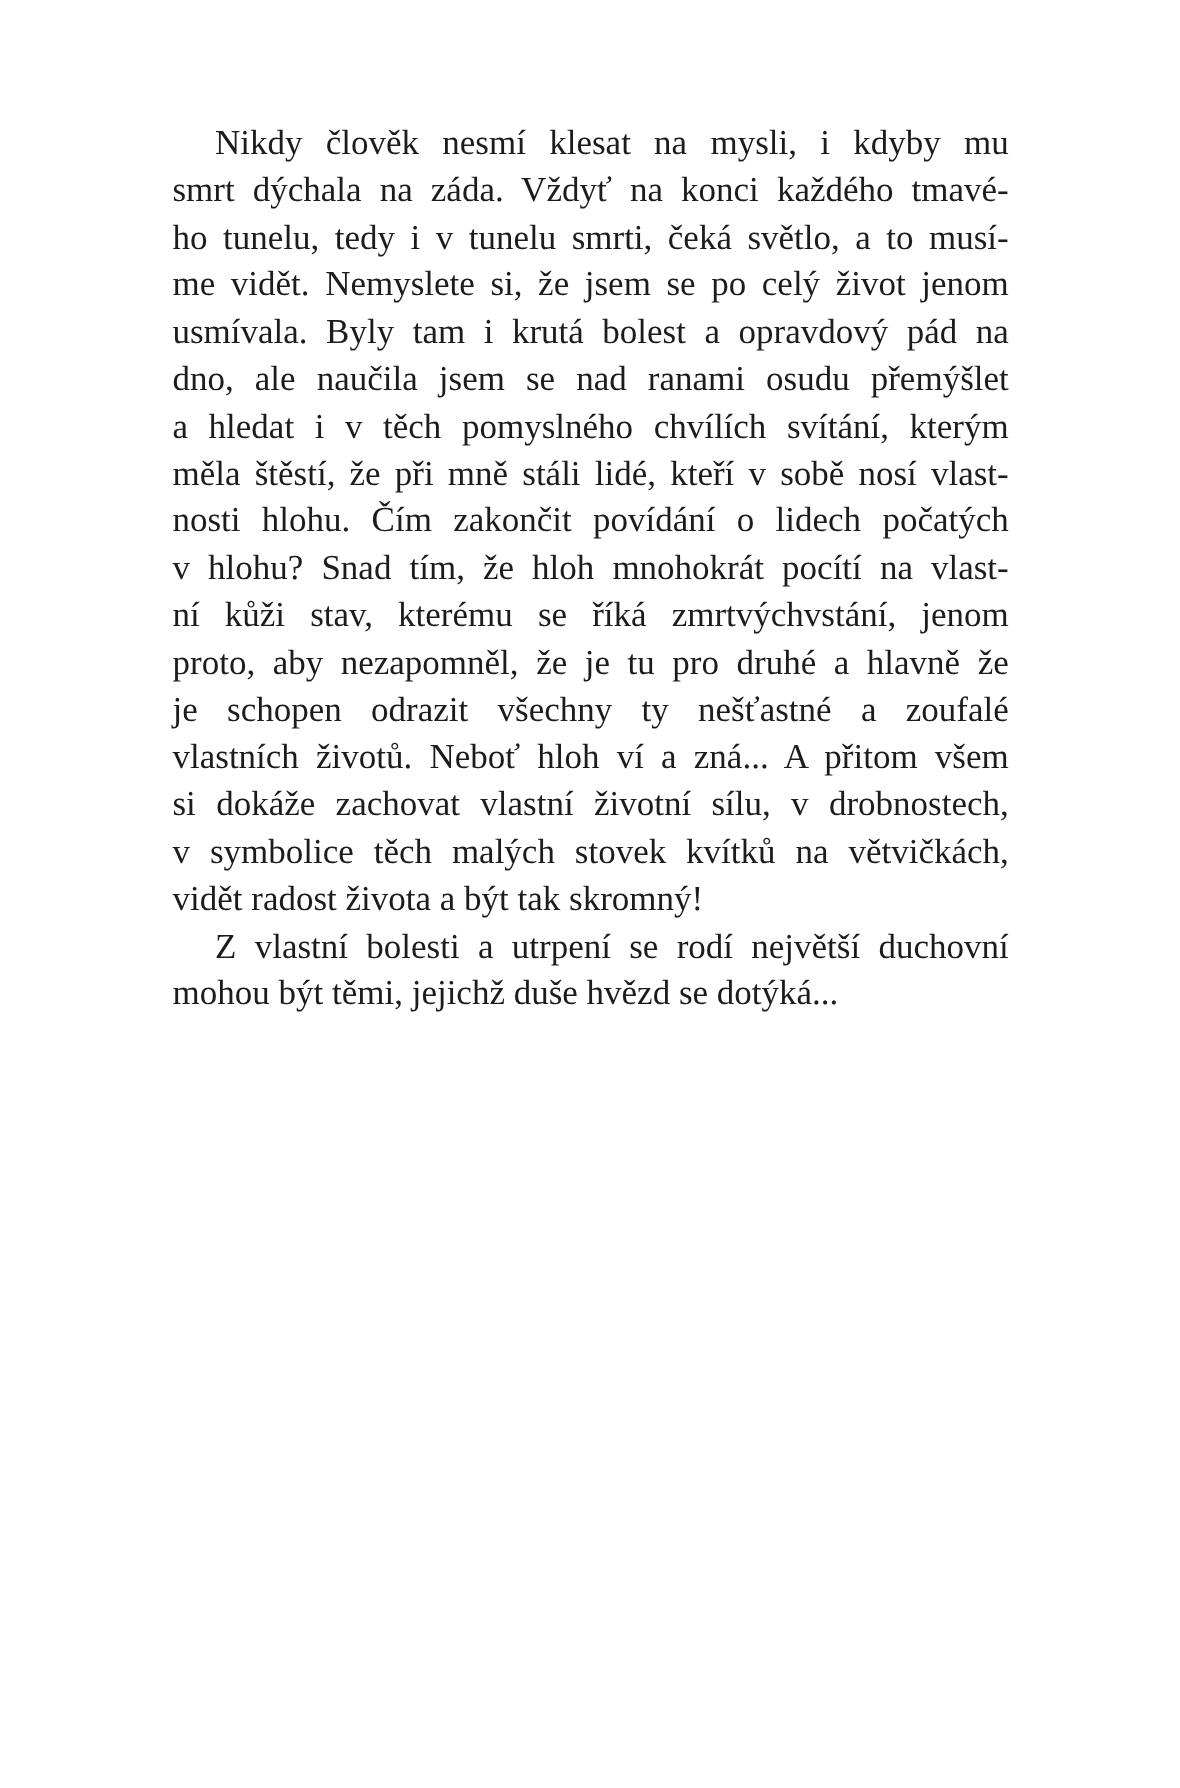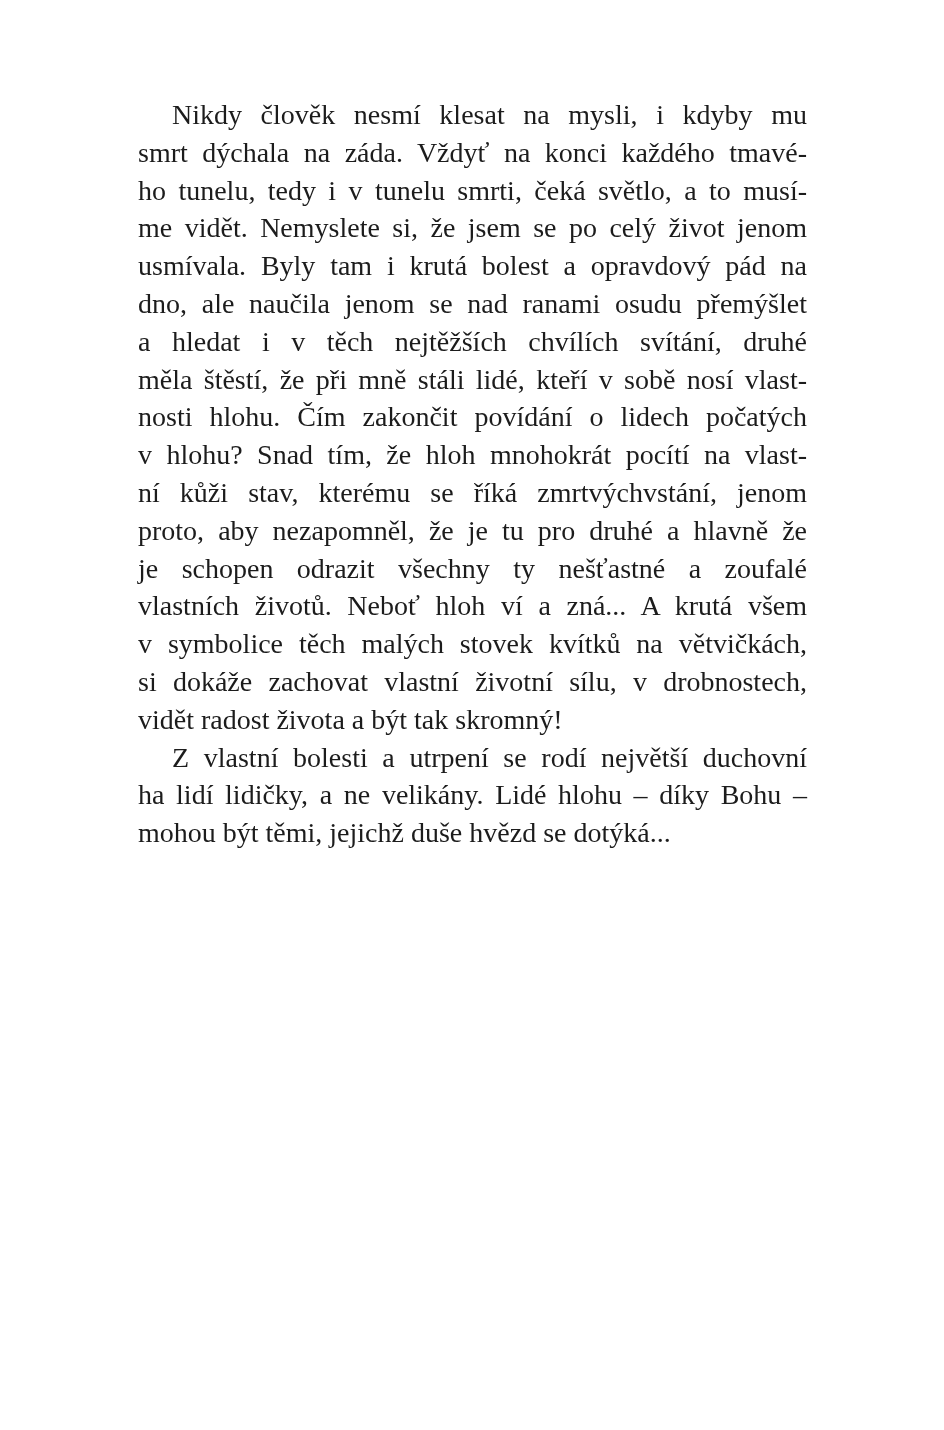--- a/index.html
+++ b/index.html
@@ -53,32 +53,31 @@
 <body>
 
 <div class="page">
   <div class="text-block">
     <p class="para">
       <span class="line indent">Nikdy člověk nesmí klesat na mysli, i kdyby mu</span>
       <span class="line">smrt dýchala na záda. Vždyť na konci každého tmavé-</span>
       <span class="line">ho tunelu, tedy i v tunelu smrti, čeká světlo, a to musí-</span>
       <span class="line">me vidět. Nemyslete si, že jsem se po celý život jenom</span>
       <span class="line">usmívala. Byly tam i krutá bolest a opravdový pád na</span>
-      <span class="line">dno, ale naučila jenom se nad ranami osudu přemýšlet</span>
-      <span class="line">a hledat i v těch nejtěžších chvílích svítání, druhé</span>
+      <span class="line">dno, ale naučila jsem se nad ranami osudu přemýšlet</span>
+      <span class="line">a hledat i v těch pomyslného chvílích svítání, kterým</span>
       <span class="line">měla štěstí, že při mně stáli lidé, kteří v sobě nosí vlast-</span>
       <span class="line">nosti hlohu. Čím zakončit povídání o lidech počatých</span>
       <span class="line">v hlohu? Snad tím, že hloh mnohokrát pocítí na vlast-</span>
       <span class="line">ní kůži stav, kterému se říká zmrtvýchvstání, jenom</span>
       <span class="line">proto, aby nezapomněl, že je tu pro druhé a hlavně že</span>
       <span class="line">je schopen odrazit všechny ty nešťastné a zoufalé</span>
-      <span class="line">vlastních životů. Neboť hloh ví a zná... A krutá všem</span>
+      <span class="line">vlastních životů. Neboť hloh ví a zná... A přitom všem</span>
+      <span class="line">si dokáže zachovat vlastní životní sílu, v drobnostech,</span>
       <span class="line">v symbolice těch malých stovek kvítků na větvičkách,</span>
-      <span class="line">si dokáže zachovat vlastní životní sílu, v drobnostech,</span>
       <span class="line last">vidět radost života a být tak skromný!</span>
     </p>
     <p class="para">
       <span class="line indent">Z vlastní bolesti a utrpení se rodí největší duchovní</span>
-      <span class="line">ha lidí lidičky, a ne velikány. Lidé hlohu – díky Bohu –</span>
       <span class="line last">mohou být těmi, jejichž duše hvězd se dotýká...</span>
     </p>
   </div>
 </div>
 
 </body></html>

